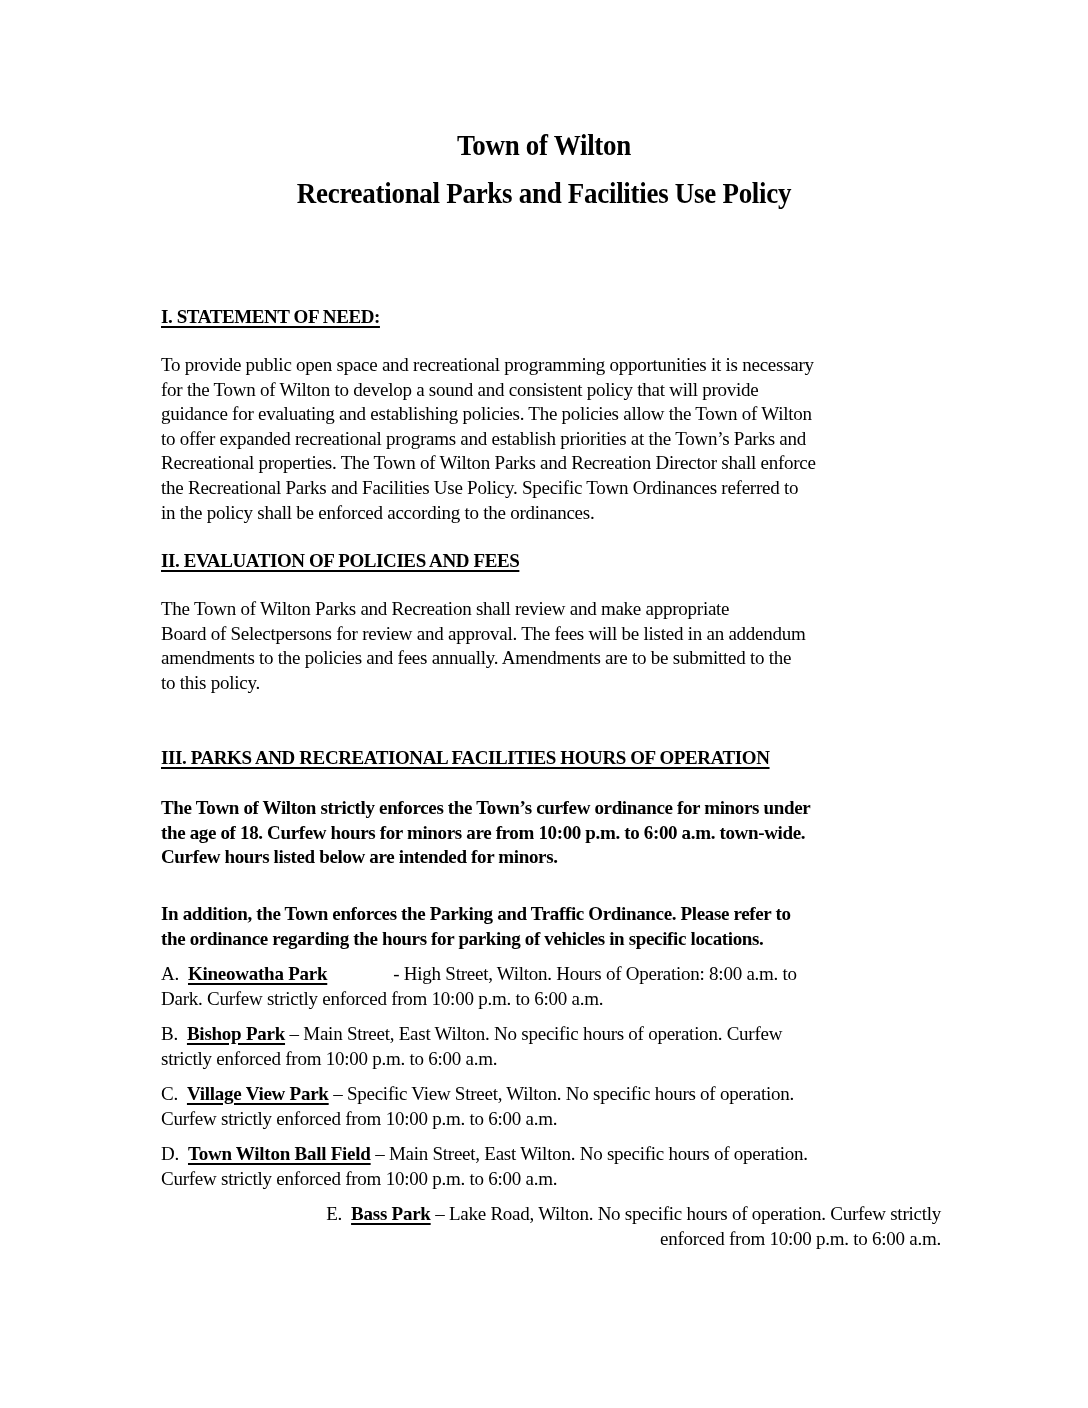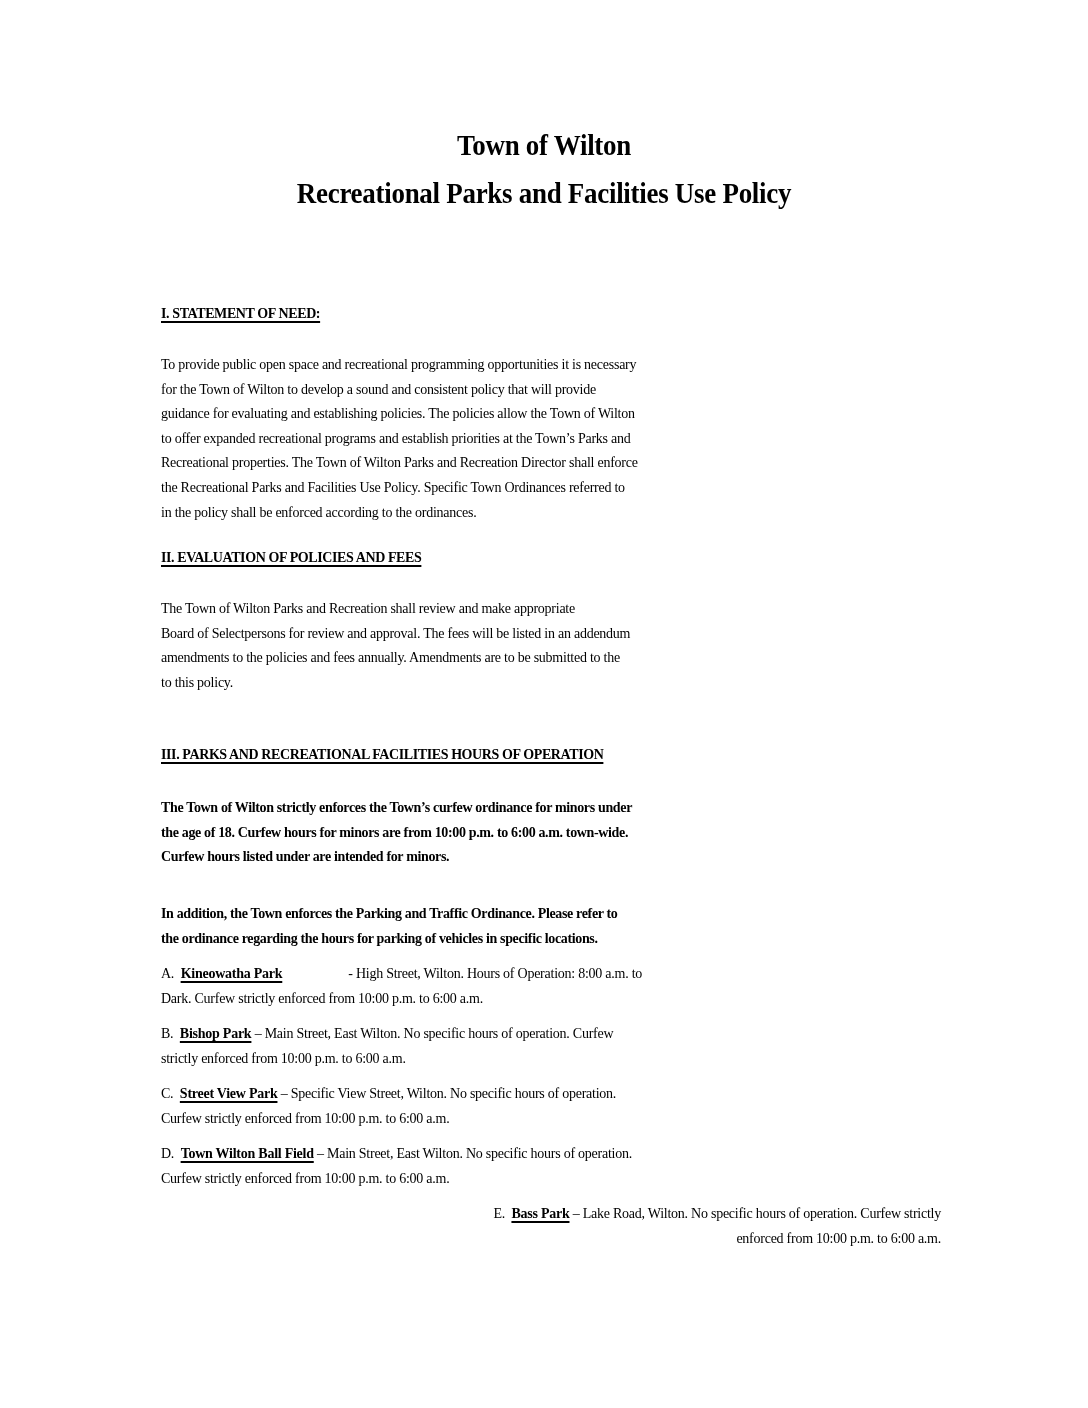--- a/index.html
+++ b/index.html
@@ -11,27 +11,27 @@
   .page { position: absolute; left: 0; top: 0; width: 1088px; height: 1032px; }
   .title {
     position: absolute; left: 0; width: 1088px; text-align: center;
     font-weight: bold; font-size: 29px; letter-spacing: -0.3px;
     transform: scaleX(0.93); transform-origin: center;
   }
   .t1 { top: 129px; }
   .t2 { top: 177px; }
   .heading {
     position: absolute; left: 161px;
-    font-weight: bold; font-size: 14px; text-decoration: underline;
+    font-weight: bold; font-size: 19px; text-decoration: underline;
     text-decoration-thickness: 2px; text-underline-offset: 3px;
     white-space: nowrap; letter-spacing: -0.4px;
   }
   .para {
     position: absolute; left: 161px; width: 780px;
-    font-size: 14px; line-height: 24.6px; letter-spacing: -0.25px;
+    font-size: 19px; line-height: 24.6px; letter-spacing: -0.25px;
   }
   .para .line { display: block; white-space: nowrap; }
   .bold { font-weight: bold; letter-spacing: -0.35px; }
   .item-name { font-weight: bold; text-decoration: underline; text-decoration-thickness: 2px; text-underline-offset: 3px; }
   .gap { display: inline-block; width: 66px; }
 </style>
 </head>
 <body>
 
 <div class="page">
@@ -56,21 +56,21 @@
     <span class="line">Board of Selectpersons for review and approval.  The fees will be listed in an addendum</span>
     <span class="line">amendments to the policies and fees annually.  Amendments are to be submitted to the</span>
     <span class="line">to this policy.</span>
   </div>
 
   <div class="heading" style="top:747px;">III.  PARKS AND RECREATIONAL FACILITIES HOURS OF OPERATION</div>
 
   <div class="para bold" style="top:796px;">
     <span class="line">The Town of Wilton strictly enforces the Town’s curfew ordinance for minors under</span>
     <span class="line">the age of 18.   Curfew hours for minors are from 10:00 p.m. to 6:00 a.m. town-wide.</span>
-    <span class="line">Curfew hours listed under are intended for minors.</span>
+    <span class="line">Curfew hours listed below are intended for minors.</span>
   </div>
 
   <div class="para bold" style="top:902px;">
     <span class="line">In addition, the Town enforces the Parking and Traffic Ordinance.  Please refer to</span>
     <span class="line">the ordinance regarding the hours for parking of vehicles in specific locations.</span>
   </div>
 
   <div class="para" style="top:962px;">
     <span class="line">
       <span>A.</span>&nbsp;
@@ -83,21 +83,21 @@
     <span class="line">
       <span>B.</span>&nbsp;
       <span class="item-name">Bishop Park</span><span> – Main Street, East Wilton.  No specific hours of operation.  Curfew</span>
     </span>
     <span class="line">strictly enforced from 10:00 p.m. to 6:00 a.m.</span>
   </div>
 
   <div class="para" style="top:1082px;">
     <span class="line">
       <span>C.</span>&nbsp;
-      <span class="item-name">Street View Park</span><span> – Specific View Street, Wilton.  No specific hours of operation.</span>
+      <span class="item-name">Village View Park</span><span> – Specific View Street, Wilton.  No specific hours of operation.</span>
     </span>
     <span class="line">Curfew strictly enforced from 10:00 p.m. to 6:00 a.m.</span>
   </div>
 
   <div class="para" style="top:1142px;">
     <span class="line">
       <span>D.</span>&nbsp;
       <span class="item-name">Town Wilton Ball Field</span><span> – Main Street, East Wilton.  No specific hours of operation.</span>
     </span>
     <span class="line">Curfew strictly enforced from 10:00 p.m. to 6:00 a.m.</span>

